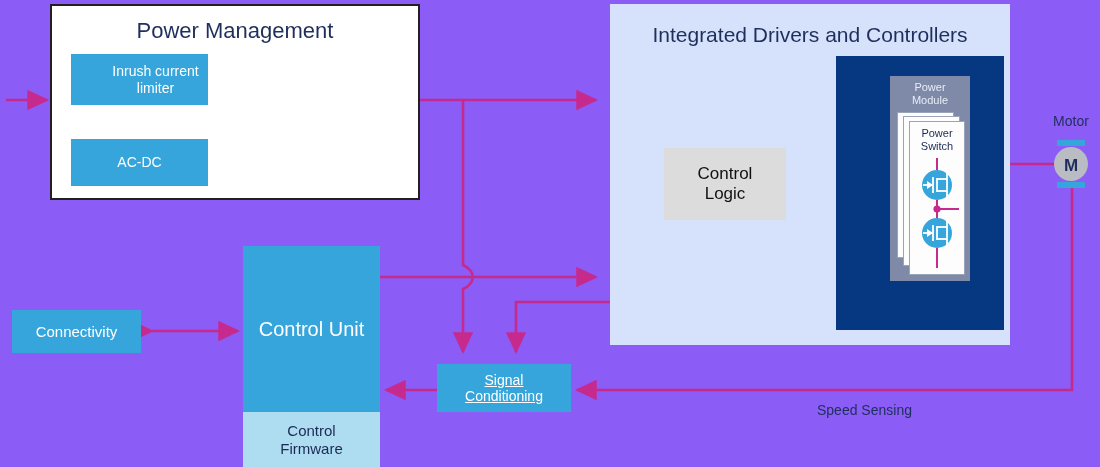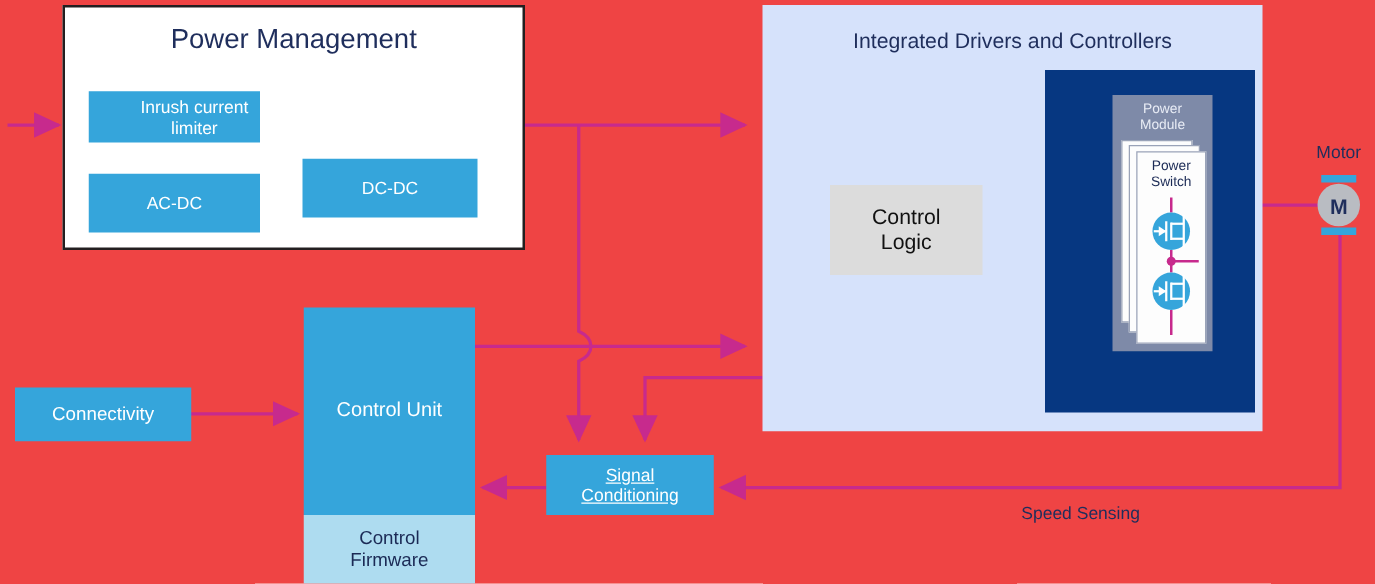--- a/index.html
+++ b/index.html
@@ -4,21 +4,21 @@
 <style>
   html,body{margin:0;padding:0;background:#ffffff;}
   body{
     font-family:"Liberation Sans","DejaVu Sans",sans-serif;
     -webkit-font-smoothing:antialiased;
   }
   #stage{
     position:relative;
     width:1100px;
     height:467px;
-    background:#ef4444;
+    background:#8b5cf6;
     overflow:hidden;
   }
   .abs{position:absolute;box-sizing:border-box;}
 
   
   .blk-center{
     display:flex;align-items:center;justify-content:center;
     text-align:center;line-height:1.15;
   }
   .blue-box{
@@ -33,21 +33,21 @@
   .white-box{
     background:#ffffff;border:2px solid #231f20;
   }
   .gray-box{
     background:#dcdcdc;color:#111111;font-size:17px;
   }
   .firmware-box{
     background:#aedcf0;color:#1b2a55;font-size:15px;
   }
   .title-navy{
-    color:#1f2e5c;font-size:17px;text-align:center;white-space:nowrap;
+    color:#1f2e5c;font-size:21px;text-align:center;white-space:nowrap;
   }
   .lbl-navy{
     color:#1f2e5c;font-size:14px;line-height:1.2;
   }
   .pm-title{font-size:22px;}
 
   
   .pm-outer{background:#7e8aa8;}
   .pm-outer-lbl{
     color:#e8ecf5;font-size:11px;text-align:center;line-height:1.15;
@@ -90,32 +90,29 @@
 
     <path class="wire" d="M1004,164 L1056,164"></path>
 
     <path class="wire" d="M152,331 L238,331" marker-start="url(#ah)" marker-end="url(#ah)"></path>
   </svg>
 
   <div class="abs white-box" style="left:50px;top:4px;width:370px;height:196px;"></div>
 
   <div class="abs title-navy pm-title" style="left:50px;top:18px;width:370px;">Power Management</div>
 
-  <div class="abs blue-box blk-center" style="left:71px;top:73px;width:137px;height:41px;padding-left:32px;">
+  <div class="abs blue-box blk-center" style="left:71px;top:54px;width:137px;height:51px;padding-left:32px;">
     <span style="padding:0 6px;">Inrush current limiter</span>
   </div>
 
 
   <div class="abs blue-box blk-center" style="left:71px;top:139px;width:137px;height:47px;">
     <span>AC-DC</span>
   </div>
 
-  <div class="abs blue-box blk-center" style="left:242px;top:127px;width:140px;height:47px;">
-    <span>DC-DC</span>
-  </div>
 
   <div class="abs panel-light" style="left:610px;top:4px;width:400px;height:341px;"></div>
 
   <div class="abs title-navy" style="left:610px;top:23px;width:400px;">Integrated Drivers and Controllers</div>
 
   <div class="abs gray-box blk-center" style="left:664px;top:148px;width:122px;height:72px;">
     <span style="white-space:pre-line;">Control
 Logic</span>
   </div>
 
@@ -168,29 +165,29 @@
   <div class="abs lbl-navy" style="left:1036px;top:113px;width:70px;text-align:center;">Motor</div>
 
   <svg class="abs" style="left:1046px;top:140px;width:54px;height:50px;">
     <rect x="11" y="0" width="28" height="6" fill="#35a5db"></rect>
     <circle cx="25" cy="24" r="17" fill="#b9bcc2"></circle>
     <text x="25" y="31" text-anchor="middle" font-family="Liberation Sans, sans-serif" font-size="17" font-weight="bold" fill="#1f2e5c">M</text>
     <rect x="11" y="42" width="28" height="6" fill="#35a5db"></rect>
   </svg>
 
   <div class="abs blue-box blk-center" style="left:243px;top:246px;width:137px;height:166px;">
-    <span style="font-size:16px;">Control Unit</span>
+    <span style="font-size:20px;">Control Unit</span>
   </div>
 
   <div class="abs firmware-box blk-center" style="left:243px;top:412px;width:137px;height:55px;">
     <span style="white-space:pre-line;">Control
 Firmware</span>
   </div>
 
-  <div class="abs blue-box blk-center" style="left:12px;top:310px;width:141px;height:43px;align-items:center;">
+  <div class="abs blue-box blk-center" style="left:12px;top:310px;width:129px;height:43px;align-items:center;">
     <span style="font-size:15px;">Connectivity</span>
   </div>
 
   <div class="abs blue-box blk-center" style="left:437px;top:364px;width:134px;height:48px;">
     <span style="white-space:pre-line;text-decoration:underline;">Signal
 Conditioning</span>
   </div>
 
 
   <div class="abs lbl-navy" style="left:781px;top:402px;width:160px;margin-left:36px;">Speed Sensing</div>

